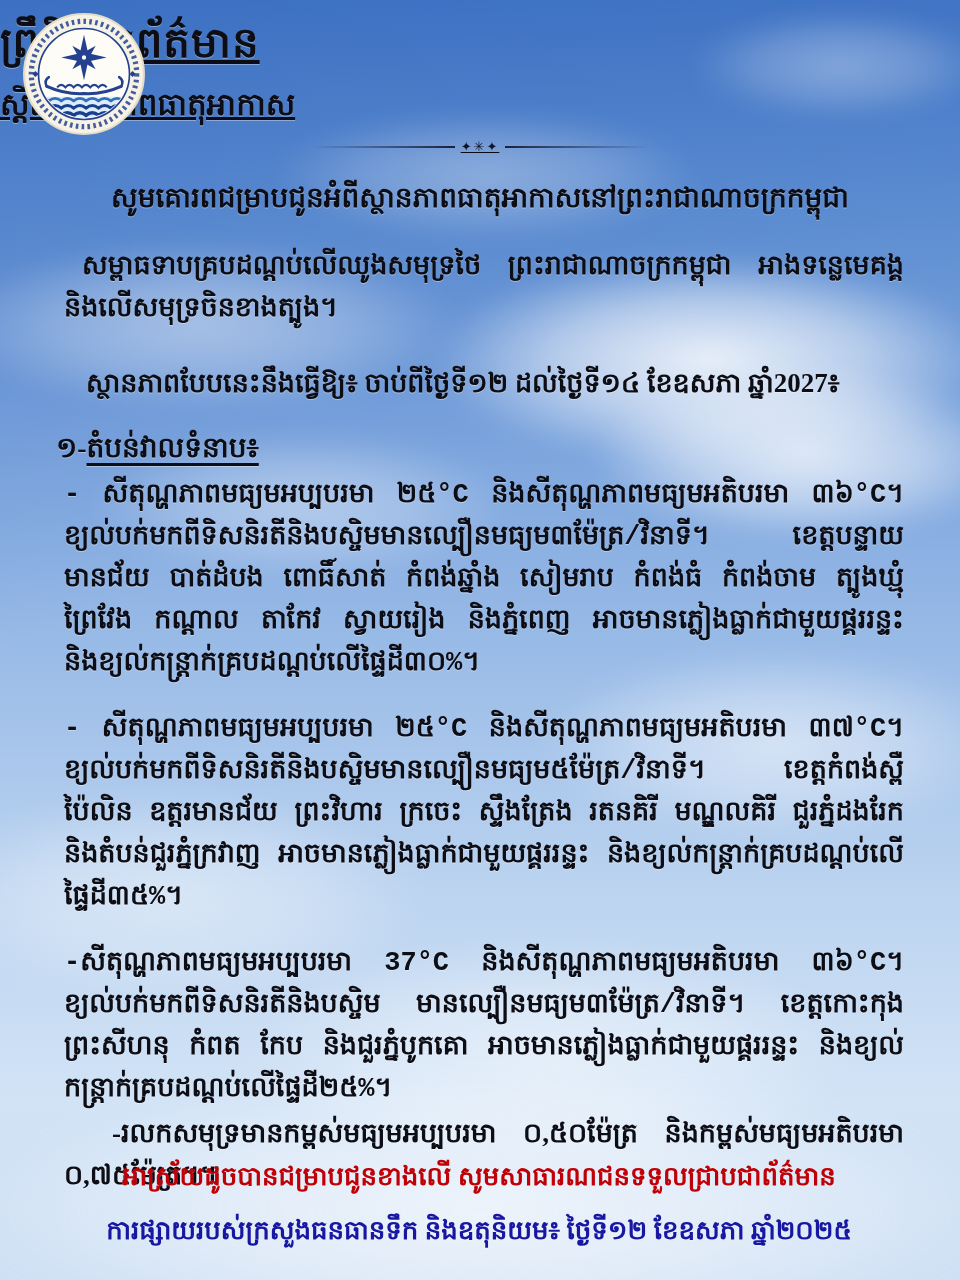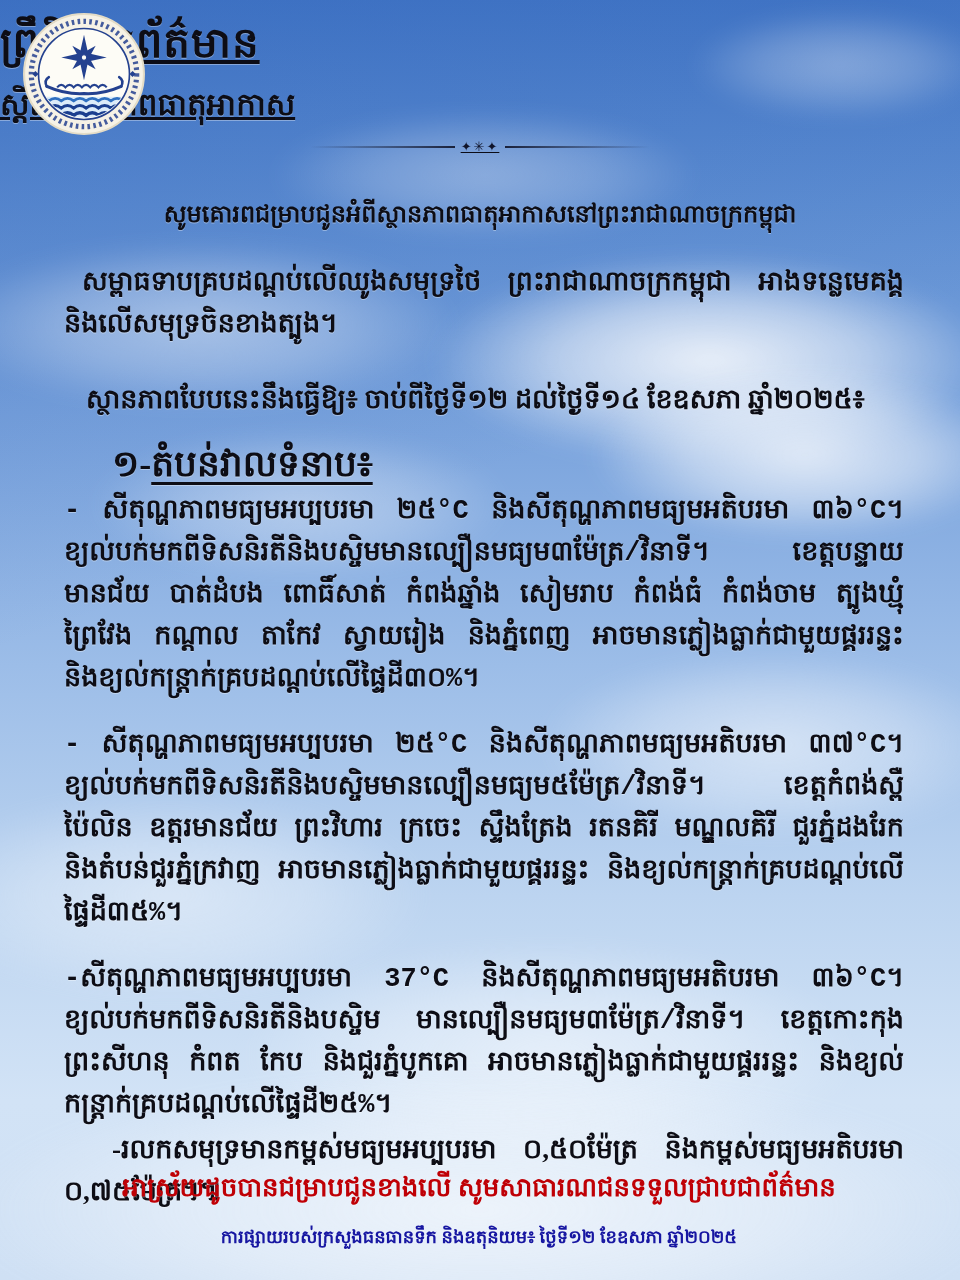--- a/index.html
+++ b/index.html
@@ -45,40 +45,40 @@
              width:340px; height:18px; color:#10142a; }
   .divider .line { flex:1; height:2px;
       background:linear-gradient(90deg, rgba(16,20,42,0), rgba(16,20,42,.9)); }
   .divider .line.r {
       background:linear-gradient(90deg, rgba(16,20,42,.9), rgba(16,20,42,0)); }
   .divider .glyphs { padding:0 6px; font-size:13px; letter-spacing:2px; }
 
   
   .doc { color:#0d0d15; font-weight:bold;
          text-shadow:0 1px 0 rgba(255,255,255,.35); }
-  .intro { text-align:center; font-size:24px; line-height:40px; margin-top:38px; }
+  .intro { text-align:center; font-size:28px; line-height:40px; margin-top:22px; }
   .intro .l2 { margin-top:2px; }
 
   .para { margin:11px 56px 0 64px; font-size:27px; line-height:42px;
           text-align:justify; }
   .para.synopsis { margin-top:26px; text-indent:18px; }
   .para.period   { margin-top:34px; text-indent:22px; }
 
   .section { margin-top:24px; }
-  .sec-head { margin-left:112px; font-size:36px; line-height:40px; }
+  .sec-head { margin-left:56px; font-size:28px; line-height:40px; }
   .sec-head .sec-title { text-decoration:underline;
                          text-decoration-thickness:3px; text-underline-offset:6px; }
   .sec-body { margin-top:6px;font-family:Liberation Mono, monospace; }
   .sec-body2 { text-indent:48px; margin-top:2px; }
 
   
   .footer { position:absolute; left:0; right:2px; bottom:28px; text-align:center; }
   .notice { font-size:26px; font-weight:bold; color:#bf0006;
             text-shadow:0 1px 0 rgba(255,255,255,.3); }
-  .publisher { margin-top:16px; font-size:18px; font-weight:bold; color:#1717a2;
+  .publisher { margin-top:16px; font-size:26px; font-weight:bold; color:#1717a2;
             text-shadow:0 1px 0 rgba(255,255,255,.3); }
 </style>
 </head>
 <body>
 
 <div class="page">
 
   <div class="cloud c1"></div>
   <div class="cloud c2"></div>
   <div class="cloud c3"></div>
@@ -134,21 +134,21 @@
         <span class="glyphs">✦✳✦</span>
         <span class="line r"></span>
       </div>
     </div>
 
     <div class="intro doc">
       <div class="l1">សូមគោរពជម្រាបជូនអំពីស្ថានភាពធាតុអាកាសនៅព្រះរាជាណាចក្រកម្ពុជា</div>
     </div>
 
     <p class="para doc synopsis">សម្ពាធទាបគ្របដណ្តប់លើឈូងសមុទ្រថៃ ព្រះរាជាណាចក្រកម្ពុជា អាងទន្លេមេគង្គ និងលើសមុទ្រចិនខាងត្បូង។</p>
-    <p class="para doc period">ស្ថានភាពបែបនេះនឹងធ្វើឱ្យ៖ ចាប់ពីថ្ងៃទី១២ ដល់ថ្ងៃទី១៤ ខែឧសភា ឆ្នាំ២០២៥៖</p>
+    <p class="para doc period">ស្ថានភាពបែបនេះនឹងធ្វើឱ្យ៖ ចាប់ពីថ្ងៃទី១២ ដល់ថ្ងៃទី១៤ ខែឧសភា ឆ្នាំ2027៖</p>
 
     <div class="section">
       <div class="sec-head doc">
         <span>១-</span><span class="sec-title">តំបន់វាលទំនាប៖</span>
       </div>
       <p class="para doc sec-body">- សីតុណ្ហភាពមធ្យមអប្បបរមា ២៥°C និងសីតុណ្ហភាពមធ្យមអតិបរមា ៣៦°C។ ខ្យល់បក់មកពីទិសនិរតីនិងបស្ចិមមានល្បឿនមធ្យម៣ម៉ែត្រ/វិនាទី។ ខេត្តបន្ទាយមានជ័យ បាត់ដំបង ពោធិ៍សាត់ កំពង់ឆ្នាំង សៀមរាប កំពង់ធំ កំពង់ចាម ត្បូងឃ្មុំ ព្រៃវែង កណ្តាល តាកែវ ស្វាយរៀង និងភ្នំពេញ អាចមានភ្លៀងធ្លាក់ជាមួយផ្គររន្ទះ និងខ្យល់កន្ត្រាក់គ្របដណ្តប់លើផ្ទៃដី៣០%។</p>
     </div>
 
     <div class="section">
       <p class="para doc sec-body">- សីតុណ្ហភាពមធ្យមអប្បបរមា ២៥°C និងសីតុណ្ហភាពមធ្យមអតិបរមា ៣៧°C។ ខ្យល់បក់មកពីទិសនិរតីនិងបស្ចិមមានល្បឿនមធ្យម៥ម៉ែត្រ/វិនាទី។ ខេត្តកំពង់ស្ពឺ ប៉ៃលិន ឧត្តរមានជ័យ ព្រះវិហារ ក្រចេះ ស្ទឹងត្រែង រតនគិរី មណ្ឌលគិរី ជួរភ្នំដងរែក និងតំបន់ជួរភ្នំក្រវាញ អាចមានភ្លៀងធ្លាក់ជាមួយផ្គររន្ទះ និងខ្យល់កន្ត្រាក់គ្របដណ្តប់លើផ្ទៃដី៣៥%។</p>

